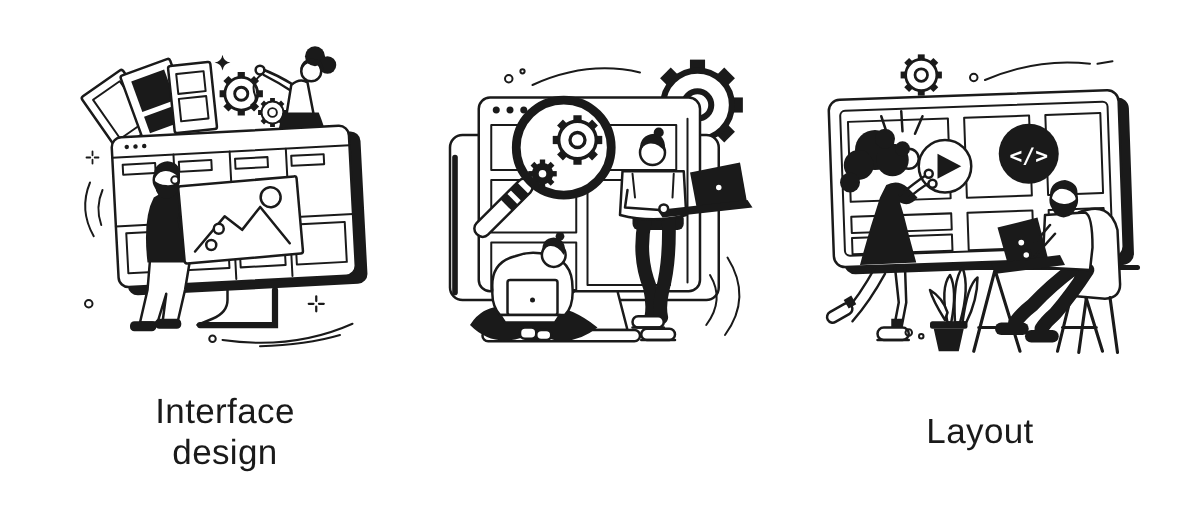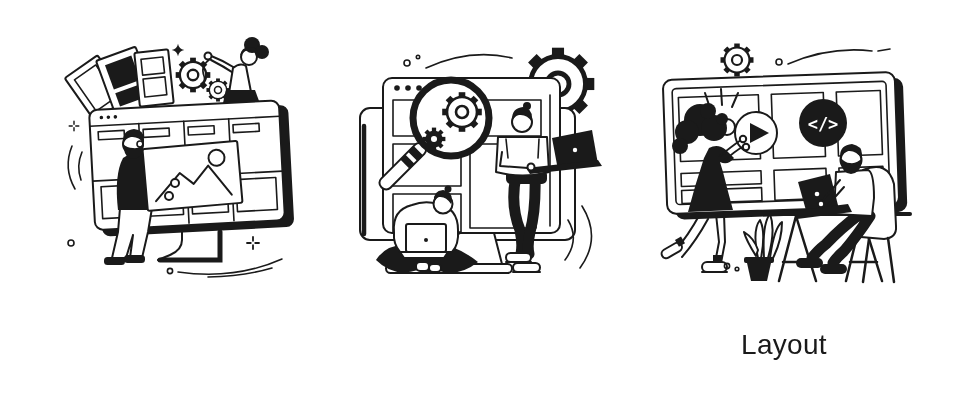--- a/index.html
+++ b/index.html
@@ -347,19 +347,21 @@
     </g>
     <path class="ln" d="M220,180 Q210,192 201,202 M224,187 Q216,196 208,205"></path>
     <circle class="fw" cx="201" cy="204" r="3.2"></circle>
     <circle class="fw" cx="231" cy="160" r="10.5"></circle>
     <path class="fb" d="M220,156 Q220,145 232,144 Q242,146 242,154 L242,159 Q236,150 228,151 Q223,152 220,159 Z"></path>
     <path class="fb" d="M221,163 Q222,173 231,174 Q240,173 241,164 L242,158 Q237,164 230,163 Q225,163 220,157 Z"></path>
   </g>
 </svg>
 
 <div class="caption" style="left:30px;width:300px">
+  <div class="caption-line">Interface</div>
+  <div class="caption-line">design</div>
 </div>
 <div class="caption" style="left:330px;width:300px">
 </div>
 <div class="caption" style="left:624px;width:320px">
   <div class="caption-line">Layout</div>
 
 </div>
 
 </body></html>

